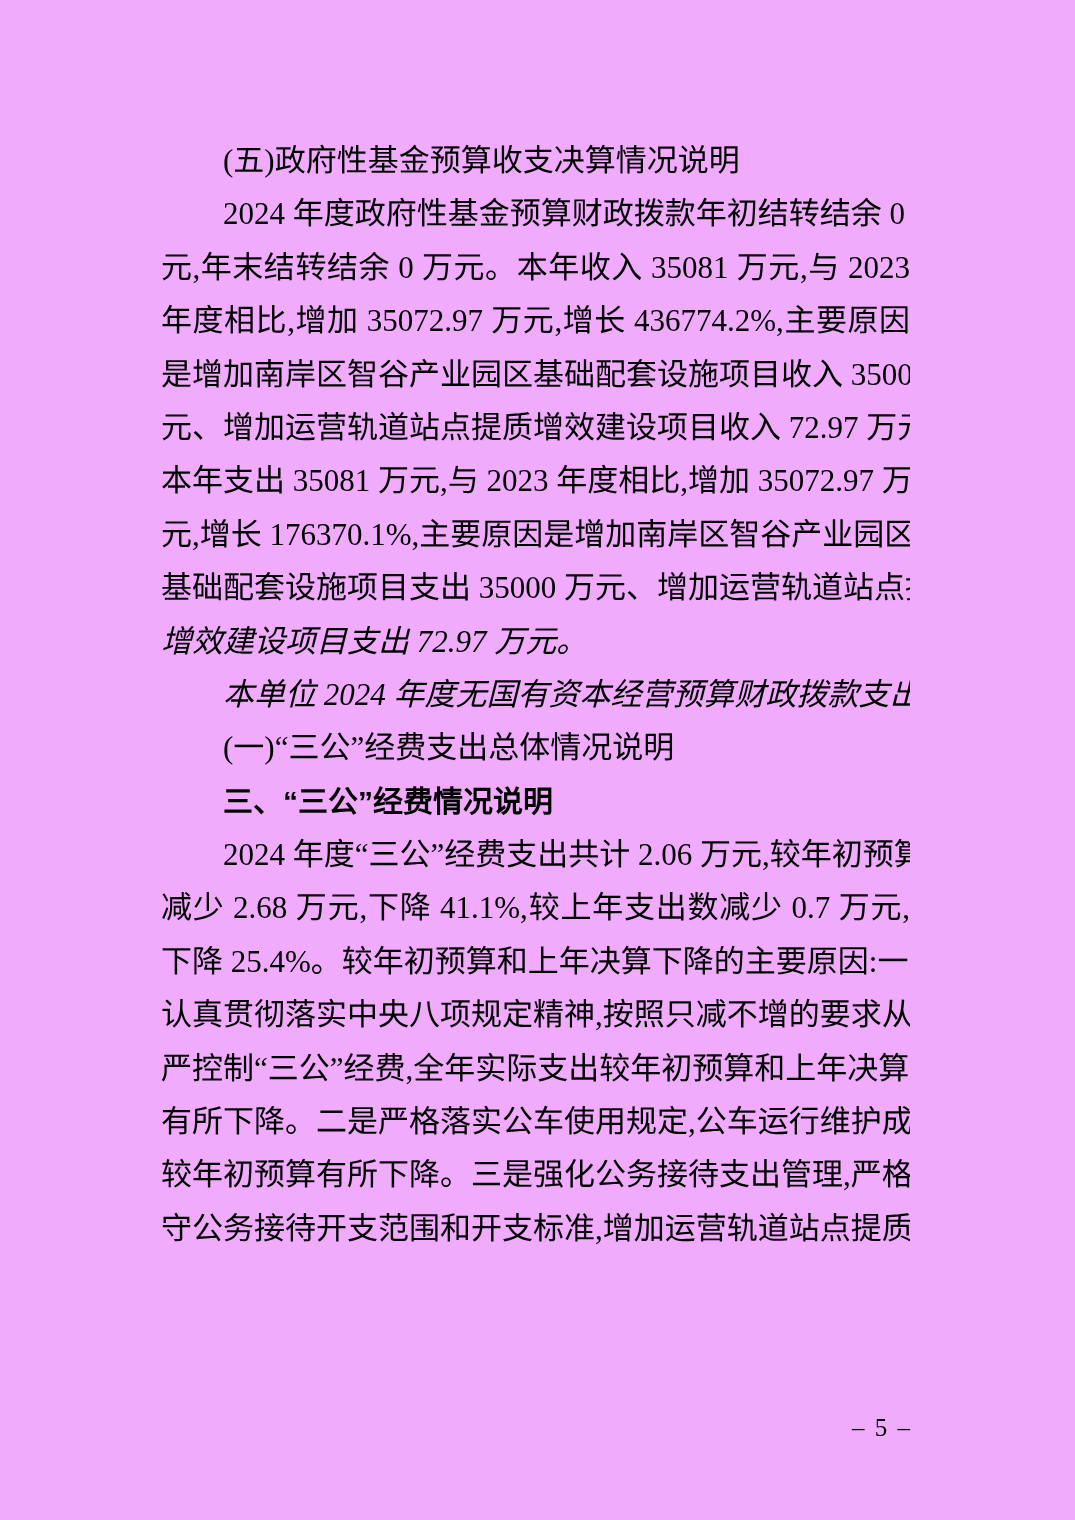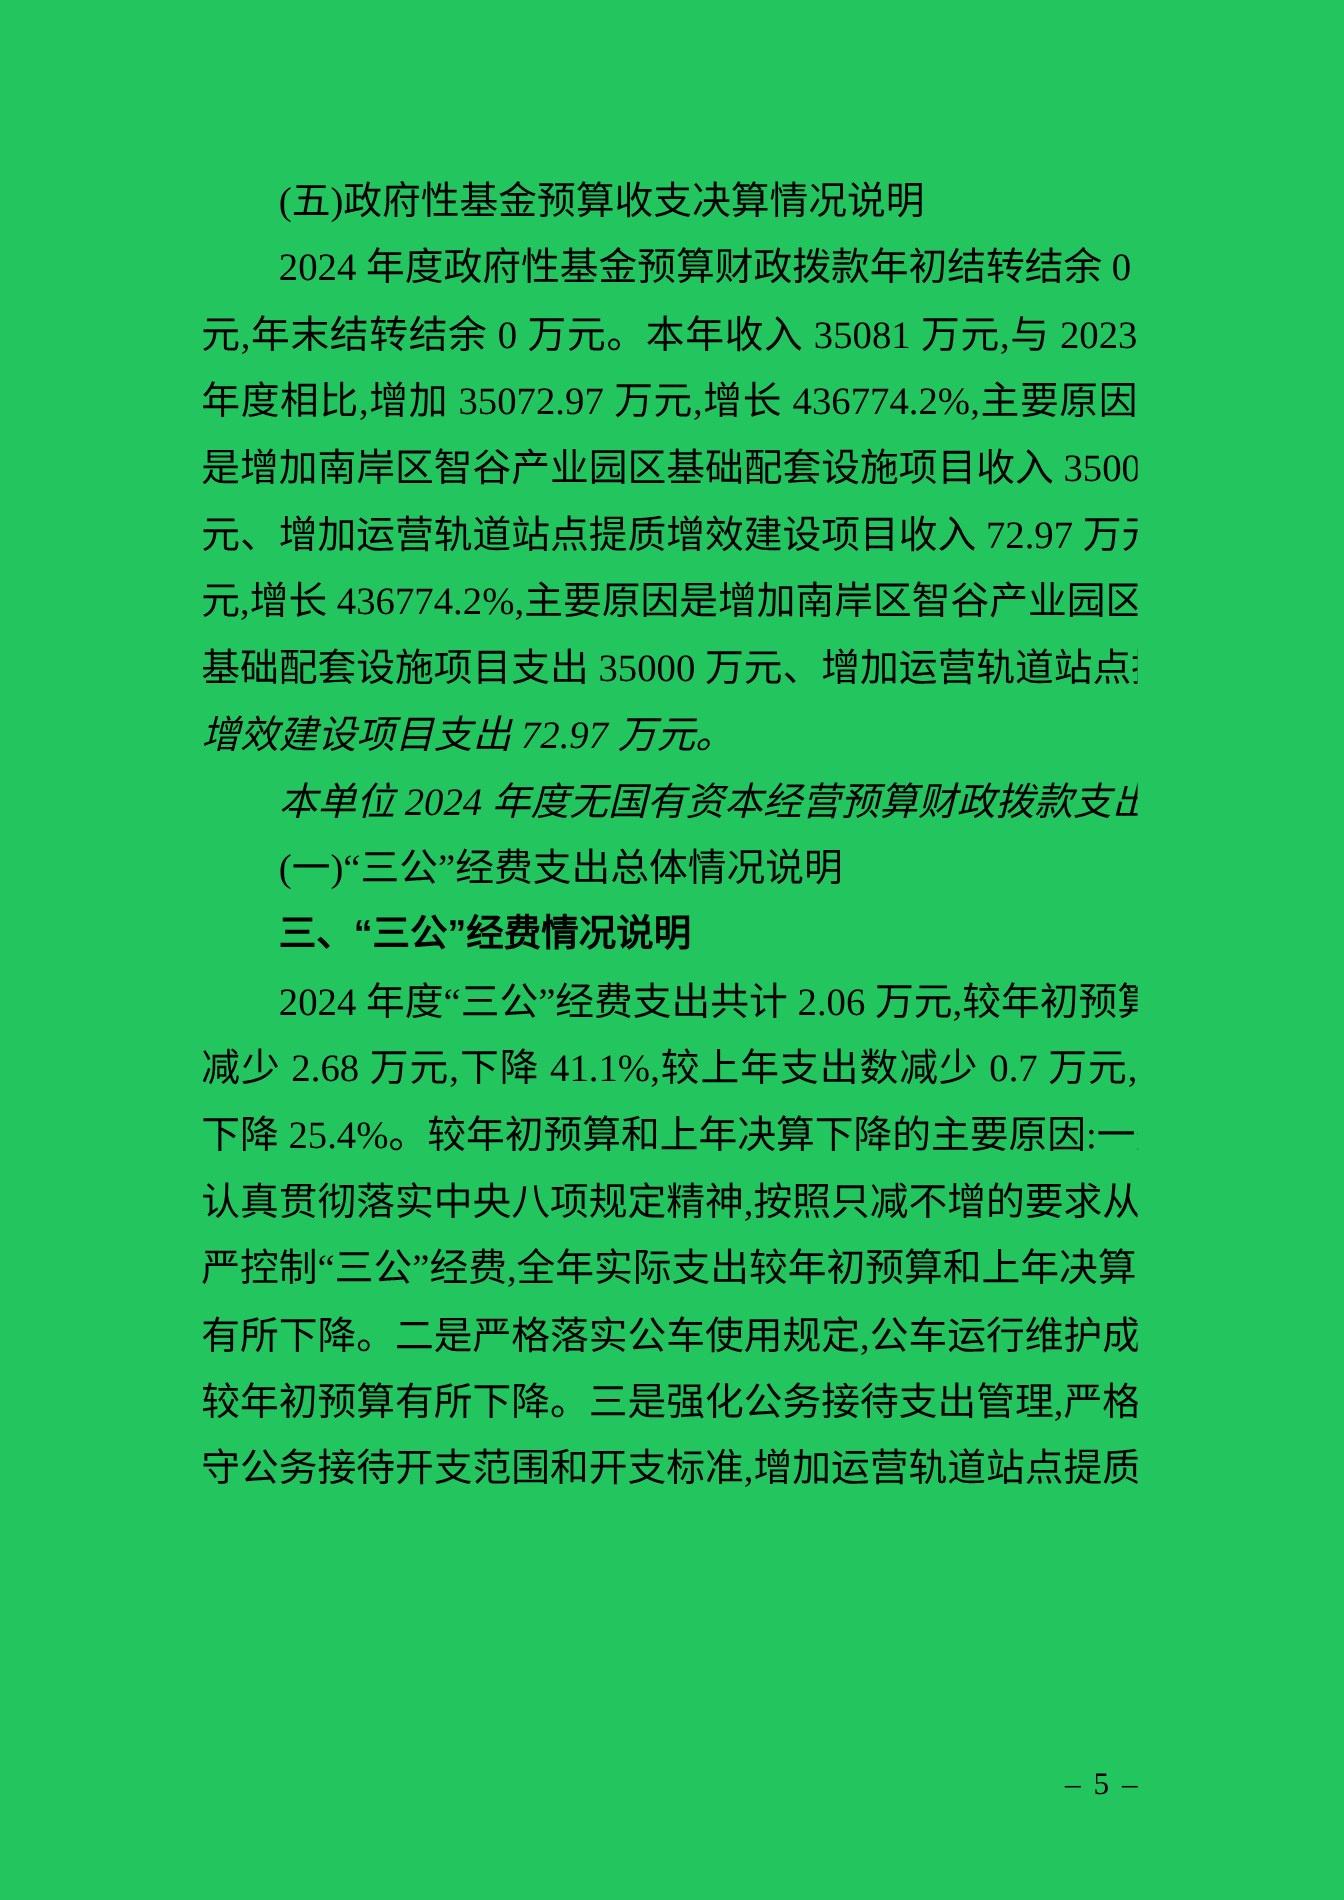--- a/index.html
+++ b/index.html
@@ -5,21 +5,21 @@
 <style>
   * { margin: 0; padding: 0; box-sizing: border-box; }
   html, body {
     background: #ffffff;
     font-family: "Liberation Serif", "DejaVu Serif", serif;
   }
   .page {
     position: relative;
     width: 1075px;
     height: 1520px;
-    background: #22c55e;
+    background: #f0abfc;
     overflow: hidden;
     color: #000000;
   }
   .content {
     position: absolute;
     left: 161px;
     top: 134px;
     width: 749px;
   }
   .section { display: block; }
@@ -69,21 +69,22 @@
 
   <div class="section sec-subheading">
         <div class="line first">(五)政府性基金预算收支决算情况说明</div>
       </div>
       <div class="section sec-body">
         <div class="line first">2024 年度政府性基金预算财政拨款年初结转结余 0 万</div>
         <div class="line">元,年末结转结余 0 万元。本年收入 35081 万元,与 2023</div>
         <div class="line">年度相比,增加 35072.97 万元,增长 436774.2%,主要原因</div>
         <div class="line">是增加南岸区智谷产业园区基础配套设施项目收入 35000 万</div>
         <div class="line">元、增加运营轨道站点提质增效建设项目收入 72.97 万元。</div>
-        <div class="line">元,增长 436774.2%,主要原因是增加南岸区智谷产业园区</div>
+        <div class="line">本年支出 35081 万元,与 2023 年度相比,增加 35072.97 万</div>
+        <div class="line">元,增长 176370.1%,主要原因是增加南岸区智谷产业园区</div>
         <div class="line">基础配套设施项目支出 35000 万元、增加运营轨道站点提质</div>
         <div class="line para-end">增效建设项目支出 72.97 万元。</div>
       </div>
       <div class="section sec-body">
         <div class="line first para-end">本单位 2024 年度无国有资本经营预算财政拨款支出。</div>
       </div>
       <div class="section sec-subheading">
         <div class="line first">(一)“三公”经费支出总体情况说明</div>
       </div>
       <div class="section sec-heading1">

